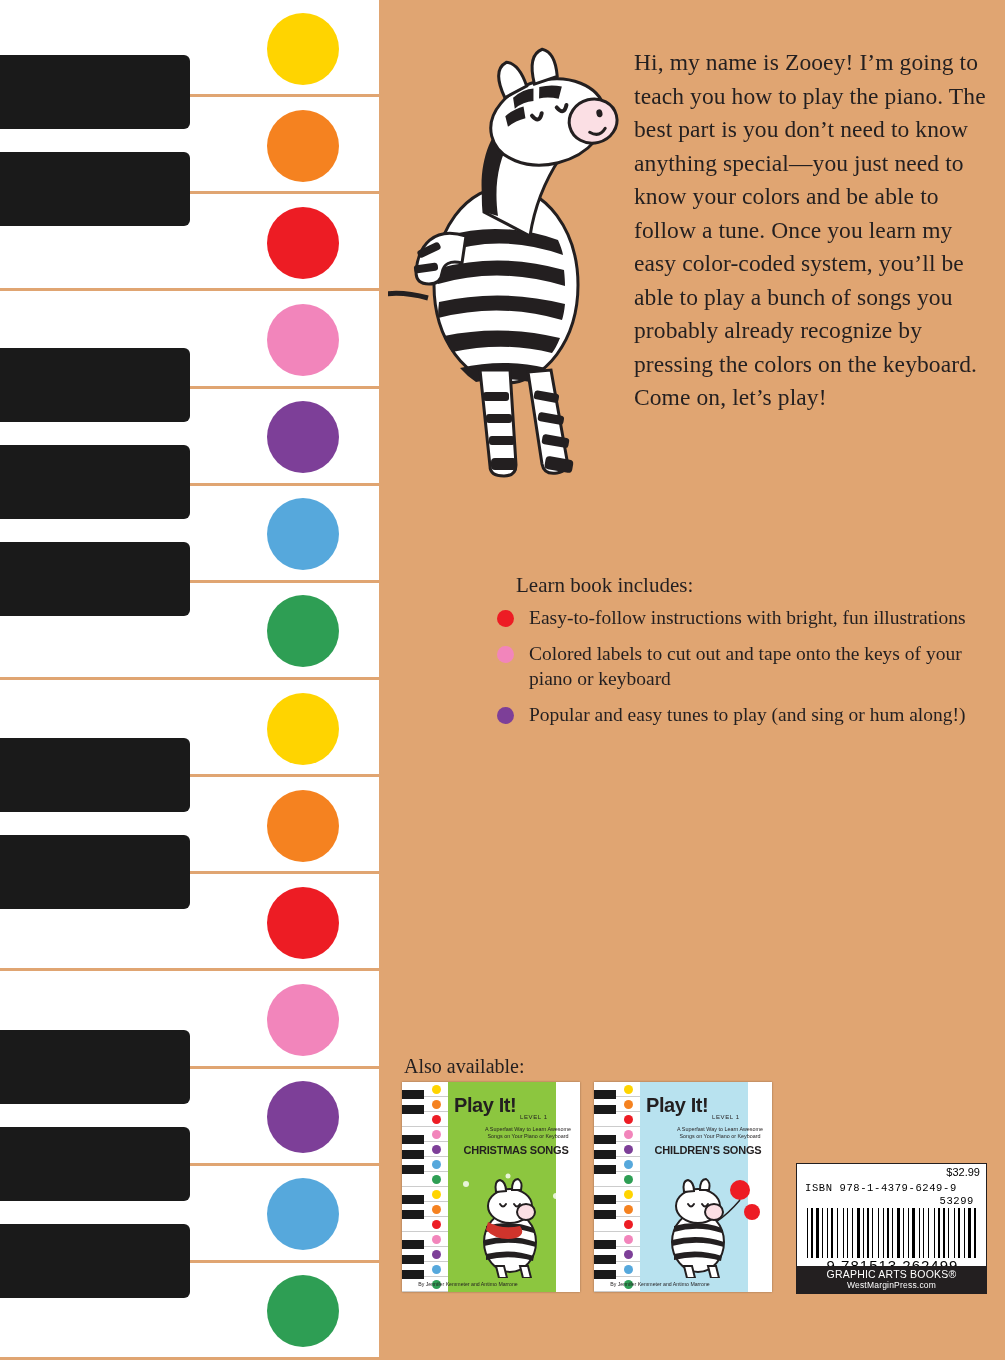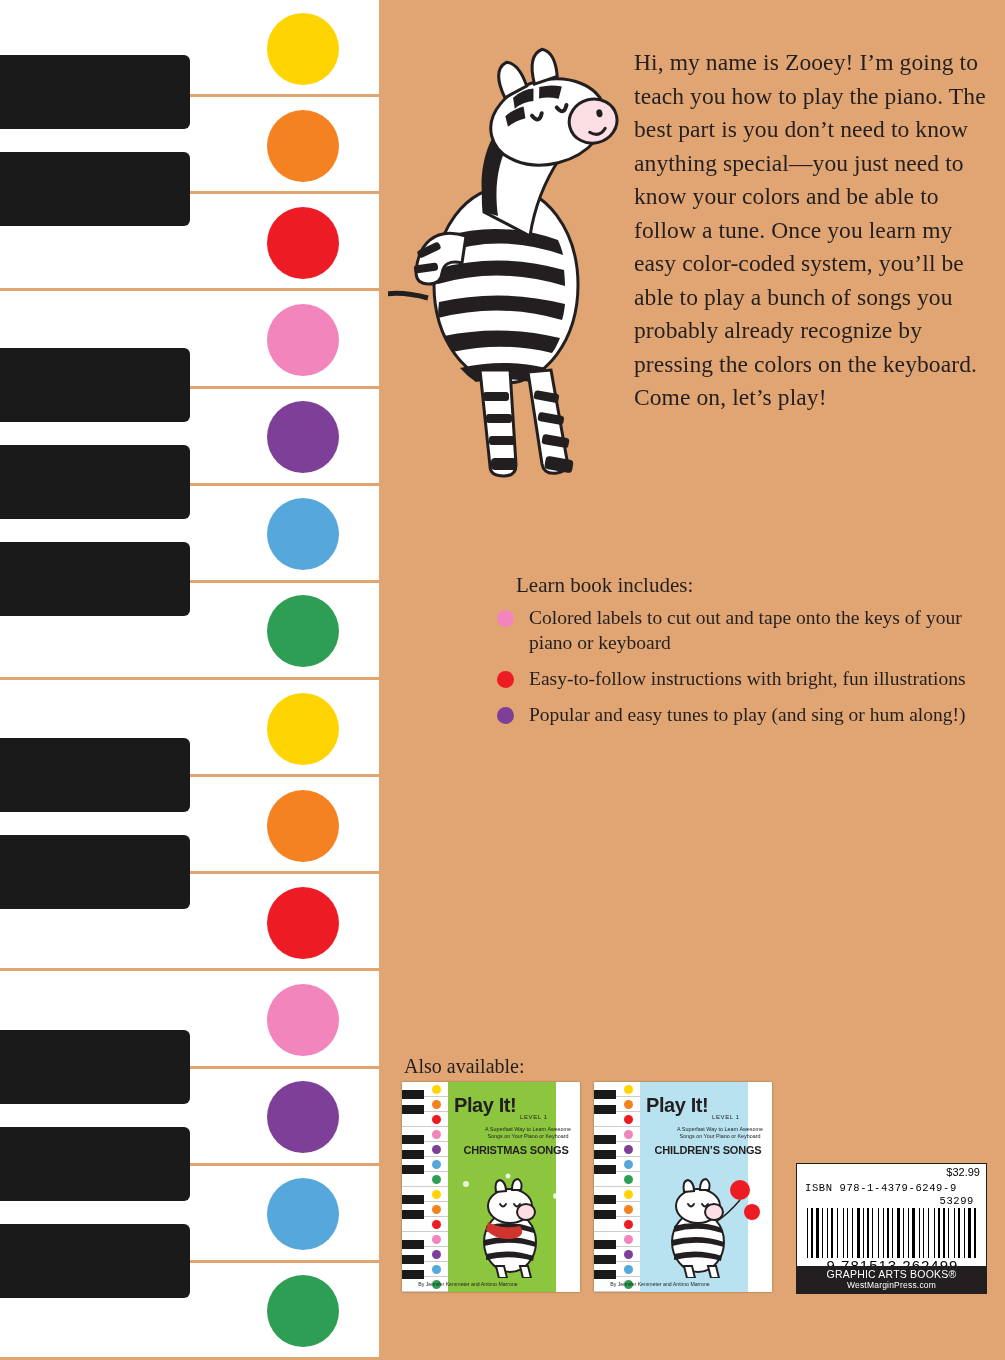--- a/index.html
+++ b/index.html
@@ -396,22 +396,22 @@
           <ellipse cx="212" cy="86" rx="3" ry="4" fill="#231f20"></ellipse>
           <path d="M198 102 q 8 8 16 0" stroke="#231f20" stroke-width="3" fill="none" stroke-linecap="round"></path>
         </g>
       </svg>
     </div>
 
     <div class="intro-text">Hi, my name is Zooey! I’m going to teach you how to play the piano. The best part is you don’t need to know anything special—you just need to know your colors and be able to follow a tune. Once you learn my easy color-coded system, you’ll be able to play a bunch of songs you probably already recognize by pressing the colors on the keyboard. Come on, let’s play!</div>
 
     <div class="includes-title">Learn book includes:</div>
     <div class="includes-list" id="includes-list">
+        <div class="include-item"><span class="bullet" style="background: rgb(237, 28, 36);"></span><span>Easy-to-follow instructions with bright, fun illustrations</span></div>
         <div class="include-item"><span class="bullet" style="background: rgb(242, 133, 187);"></span><span>Colored labels to cut out and tape onto the keys of your piano or keyboard</span></div>
-        <div class="include-item"><span class="bullet" style="background: rgb(237, 28, 36);"></span><span>Easy-to-follow instructions with bright, fun illustrations</span></div>
         <div class="include-item"><span class="bullet" style="background: rgb(125, 63, 152);"></span><span>Popular and easy tunes to play (and sing or hum along!)</span></div>
       </div>
 
     <div class="also-title">Also available:</div>
 
     <div class="book one">
       <div class="book-body" style="background:#8cc63f">
         <div class="book-title">Play It!</div>
         <div class="book-level">LEVEL 1</div>
         <div class="book-sub">A Superfast Way to Learn Awesome Songs on Your Piano or Keyboard</div>

